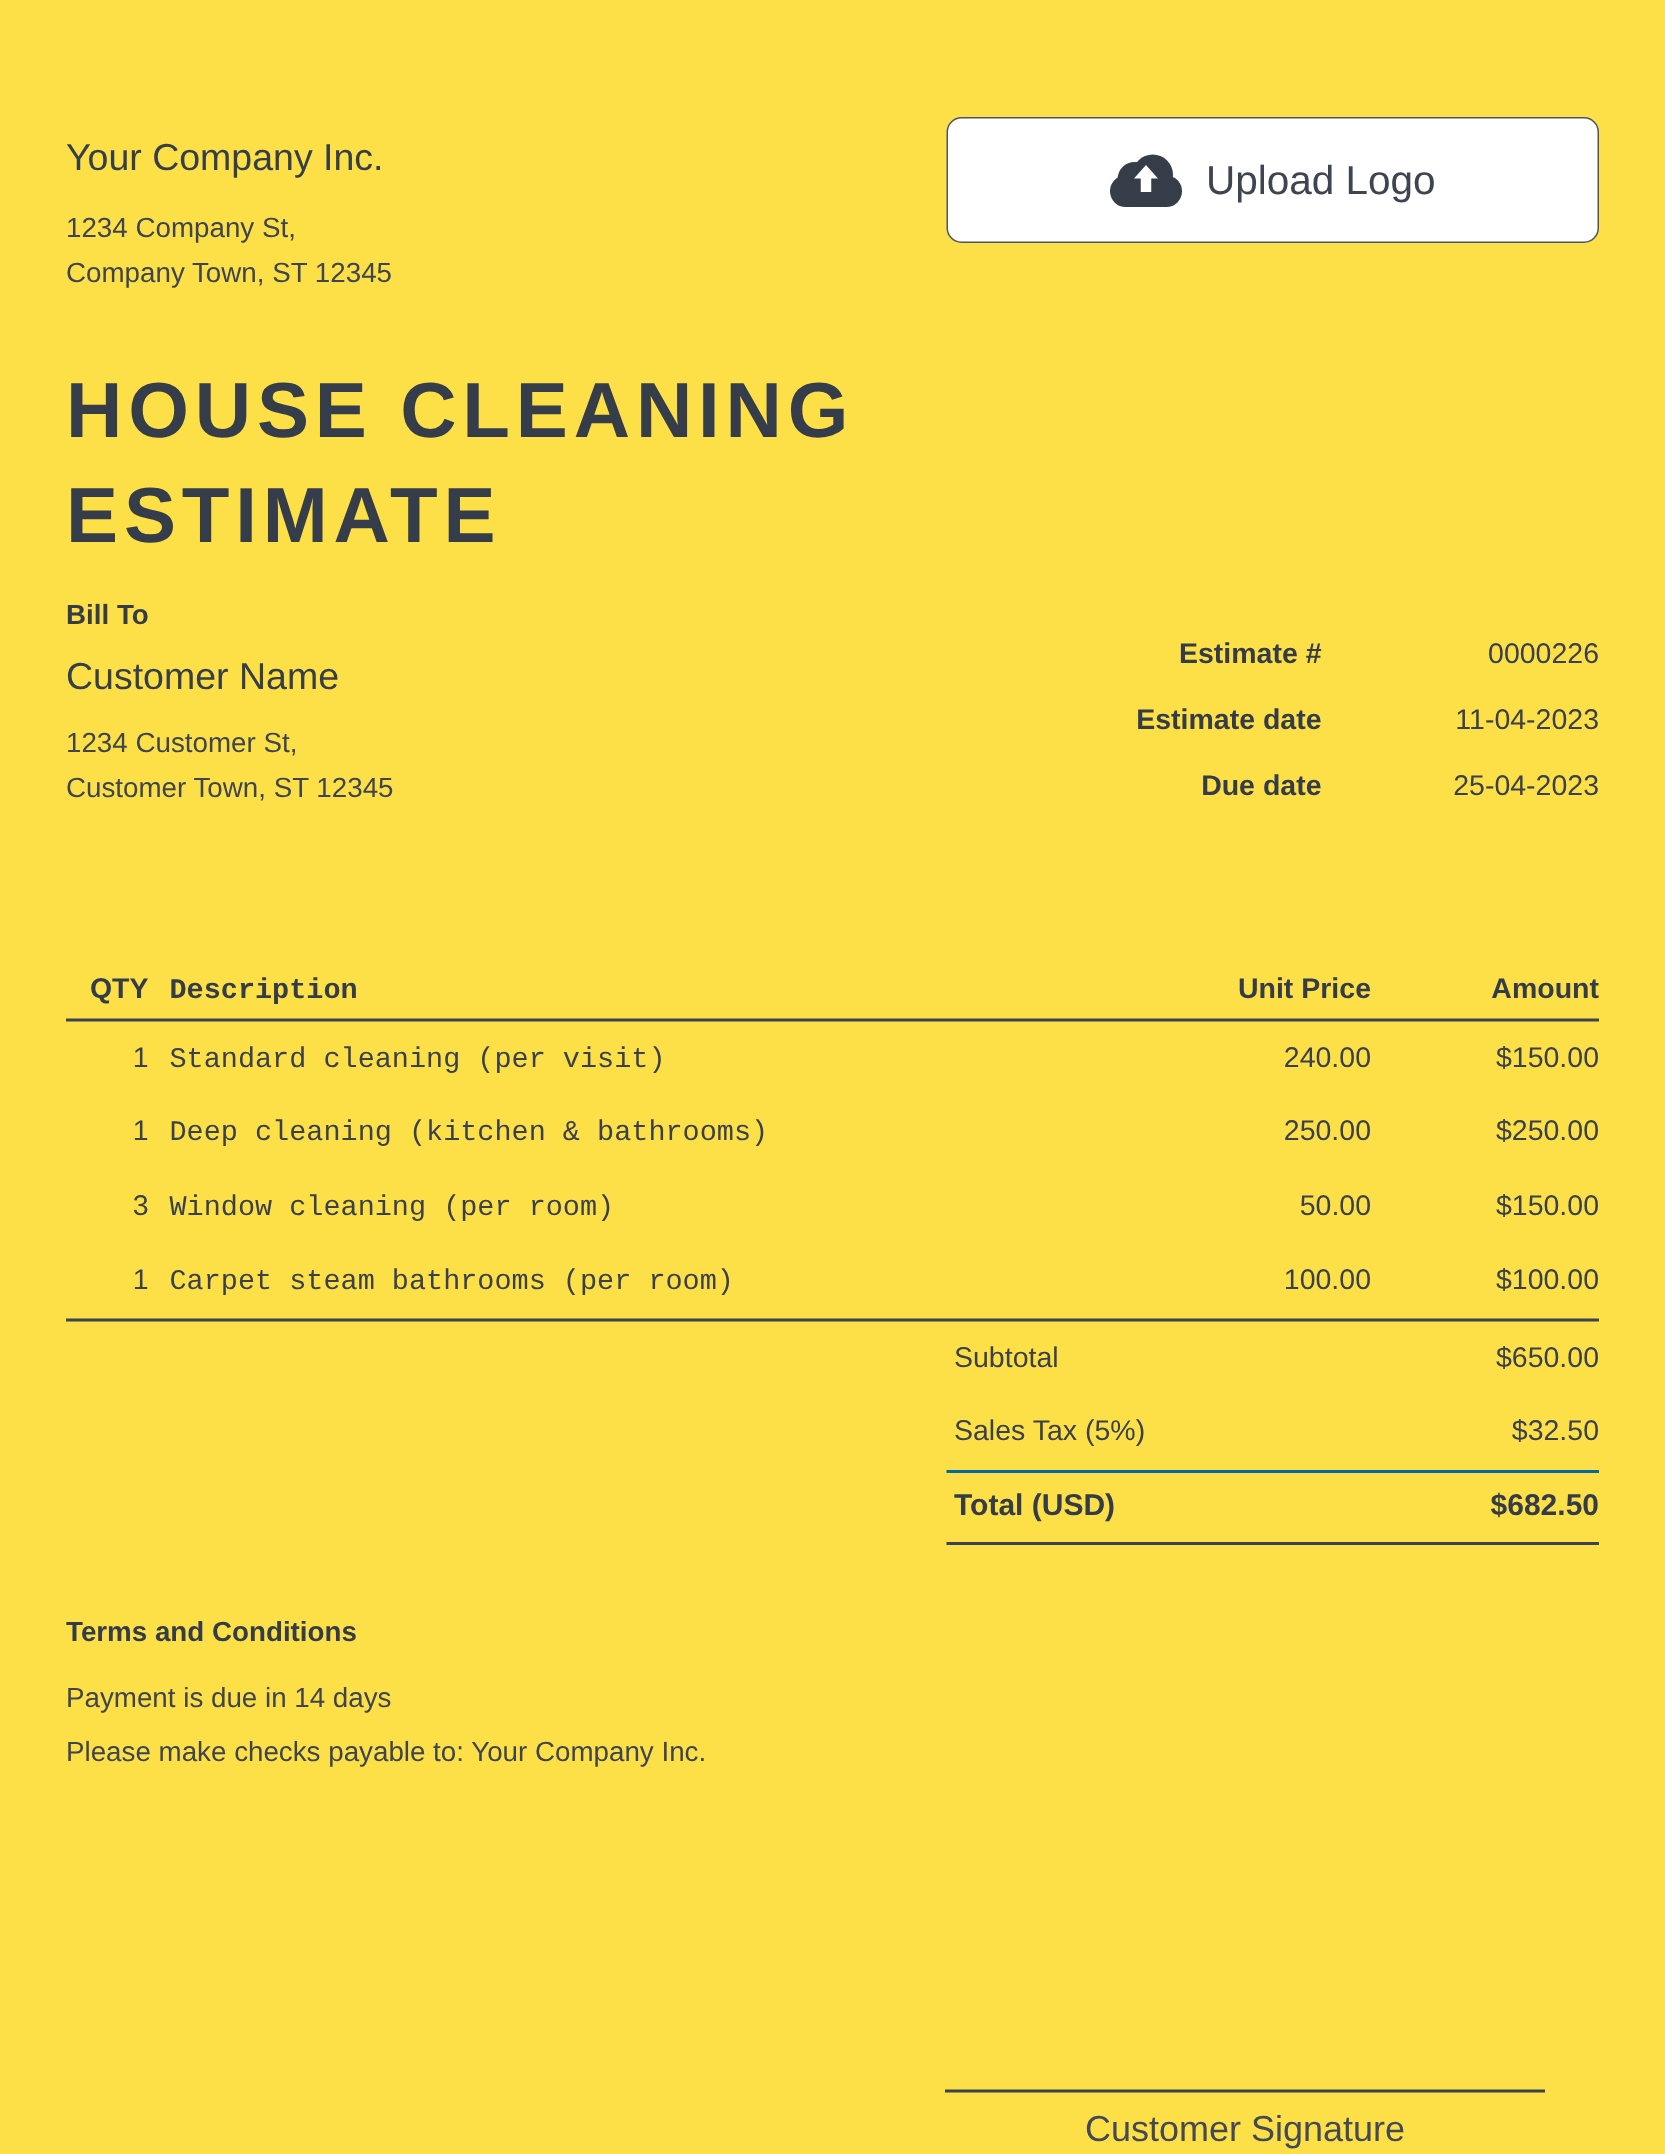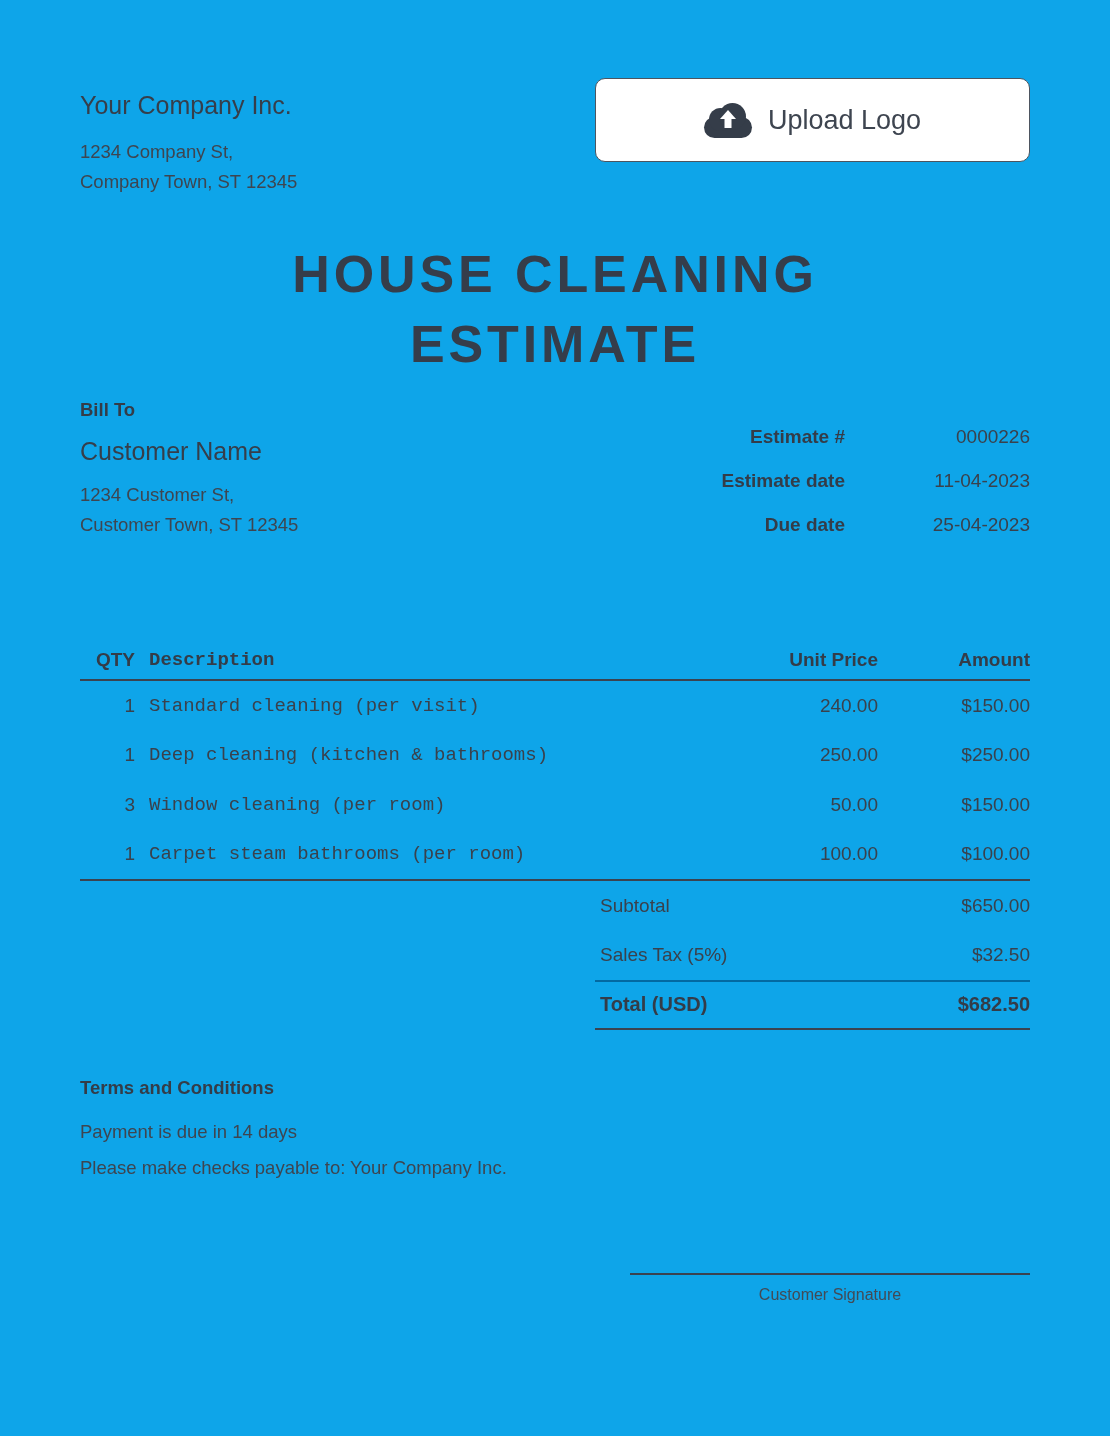--- a/index.html
+++ b/index.html
@@ -1,19 +1,19 @@
 <!DOCTYPE html>
 <html><head>
 <meta charset="utf-8">
 <style>
   * { margin:0; padding:0; box-sizing:border-box; }
   html,body { background:#ffffff; }
   .page {
-    width:1110px; height:1436px; background:#0ea5e9; position:relative;
-    padding:78px 80px 0; font-family:"Liberation Sans", sans-serif;
+    width:1110px; height:1436px; background:#fde047; position:relative;
+    padding:78px 44px 0; font-family:"Liberation Sans", sans-serif;
     color:#3e4550; overflow:hidden;
   }
 
   
   .header { display:flex; justify-content:space-between; align-items:flex-start; }
   .company { margin-top:13px; }
   .company-name { font-size:25px; font-weight:400; color:#363e4a; margin-bottom:17px; }
   .addr { font-size:18.5px; line-height:30px; color:#3e4550; }
 
   .upload-btn {
@@ -34,21 +34,21 @@
     border-left:8px solid transparent; border-right:8px solid transparent;
     border-bottom:9px solid #ffffff;
   }
   .cloud-icon .a-stem {
     position:absolute; left:50%; top:14px; transform:translateX(-50%);
     width:7px; height:11px; background:#ffffff;
   }
 
   
   .doc-title {
-    margin-top:42px; text-align:center; font-size:52px; line-height:70px;
+    margin-top:42px; text-align:left; font-size:52px; line-height:70px;
     font-weight:700; letter-spacing:0.075em; color:#353d4a;
   }
 
   
   .info { display:flex; justify-content:space-between; margin-top:20px; }
   .billto-heading { font-size:18.5px; font-weight:700; color:#343c48; line-height:22px; margin-bottom:15px; }
   .customer-name { font-size:25px; font-weight:400; color:#363e4a; line-height:30px; margin-bottom:14px; }
 
   .est-info { width:435px; margin-top:26px; }
   .est-row { display:flex; align-items:baseline; font-size:19px; line-height:24px; margin-bottom:20px; }
@@ -77,23 +77,23 @@
     font-weight:700; font-size:20px; color:#343c48;
   }
 
   
   .terms { margin-top:47px; }
   .terms-heading { font-size:18.5px; font-weight:700; color:#343c48; line-height:22px; margin-bottom:15px; }
   .terms-line { font-size:18.5px; line-height:36px; color:#3e4550; }
 
   
   .signature {
-    position:absolute; left:630px; top:1273px; width:400px;
+    position:absolute; left:630px; top:1393px; width:400px;
     border-top:2.5px solid #3a4250; padding-top:11px;
-    text-align:center; font-size:16px; color:#434a55;
+    text-align:center; font-size:24px; color:#434a55;
   }
 </style>
 </head>
 <body>
 
 <div class="page">
 
   <div class="header">
     <div class="company">
       <div class="company-name">Your Company Inc.</div>

